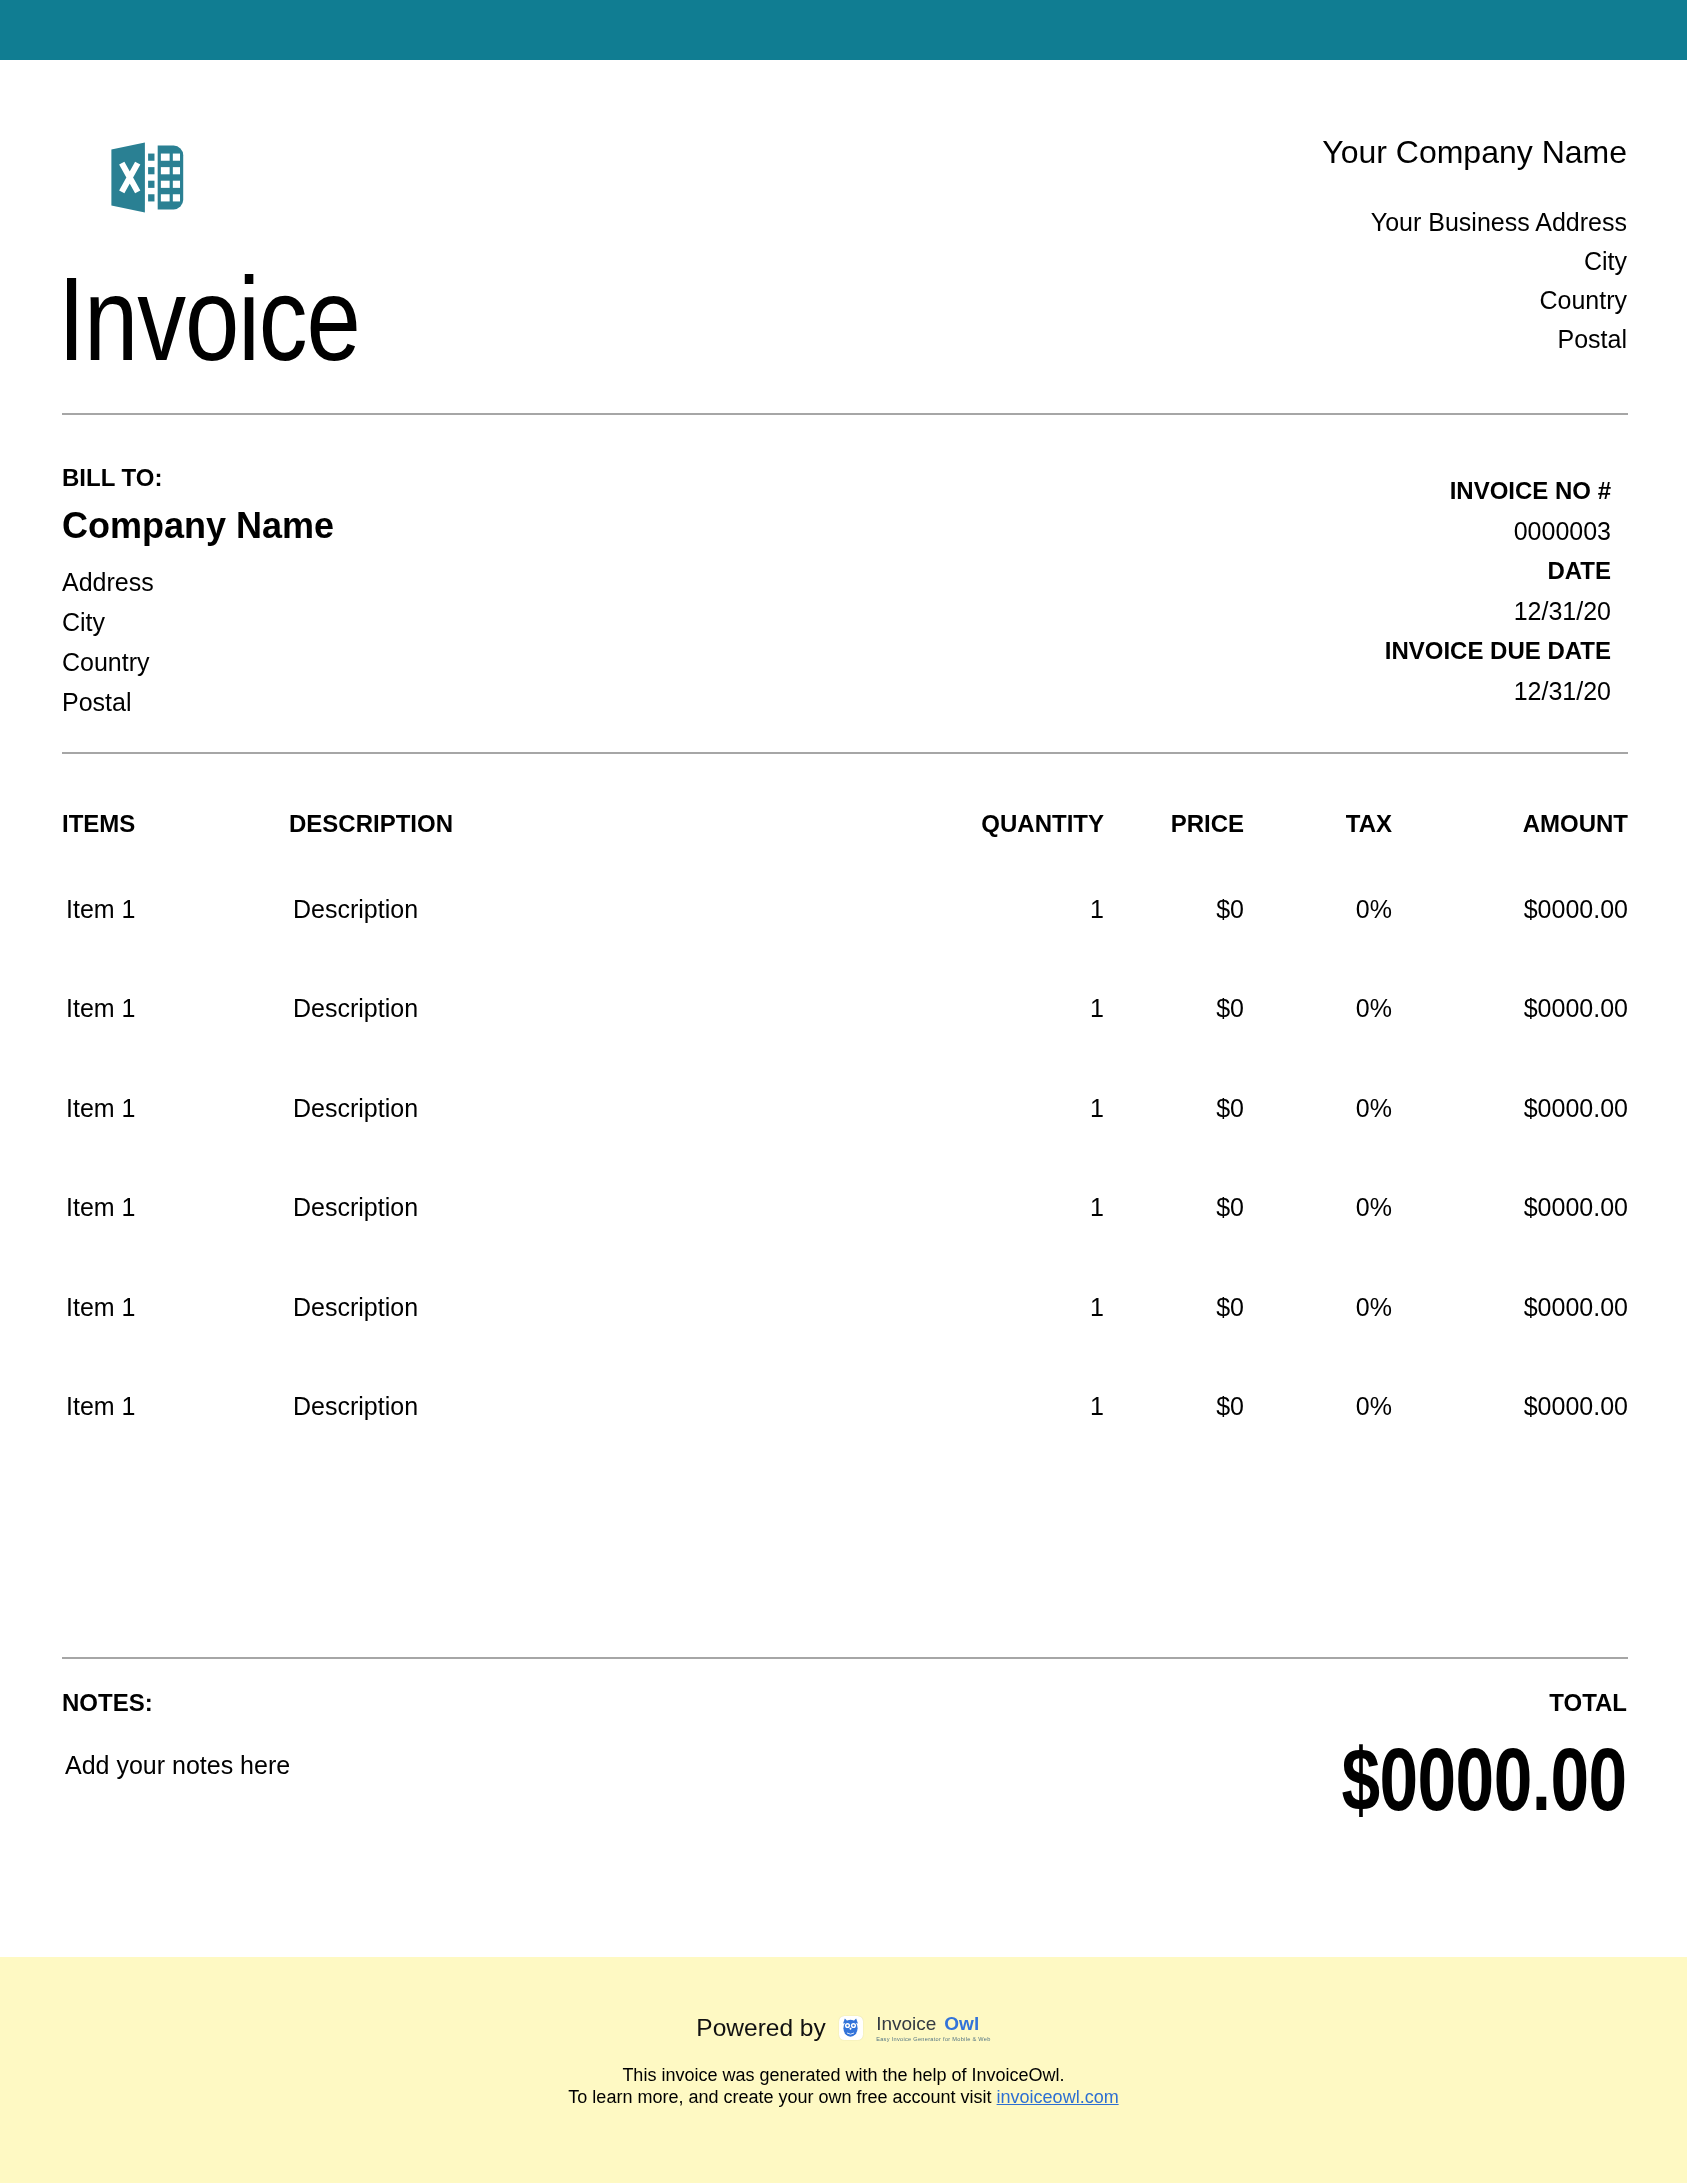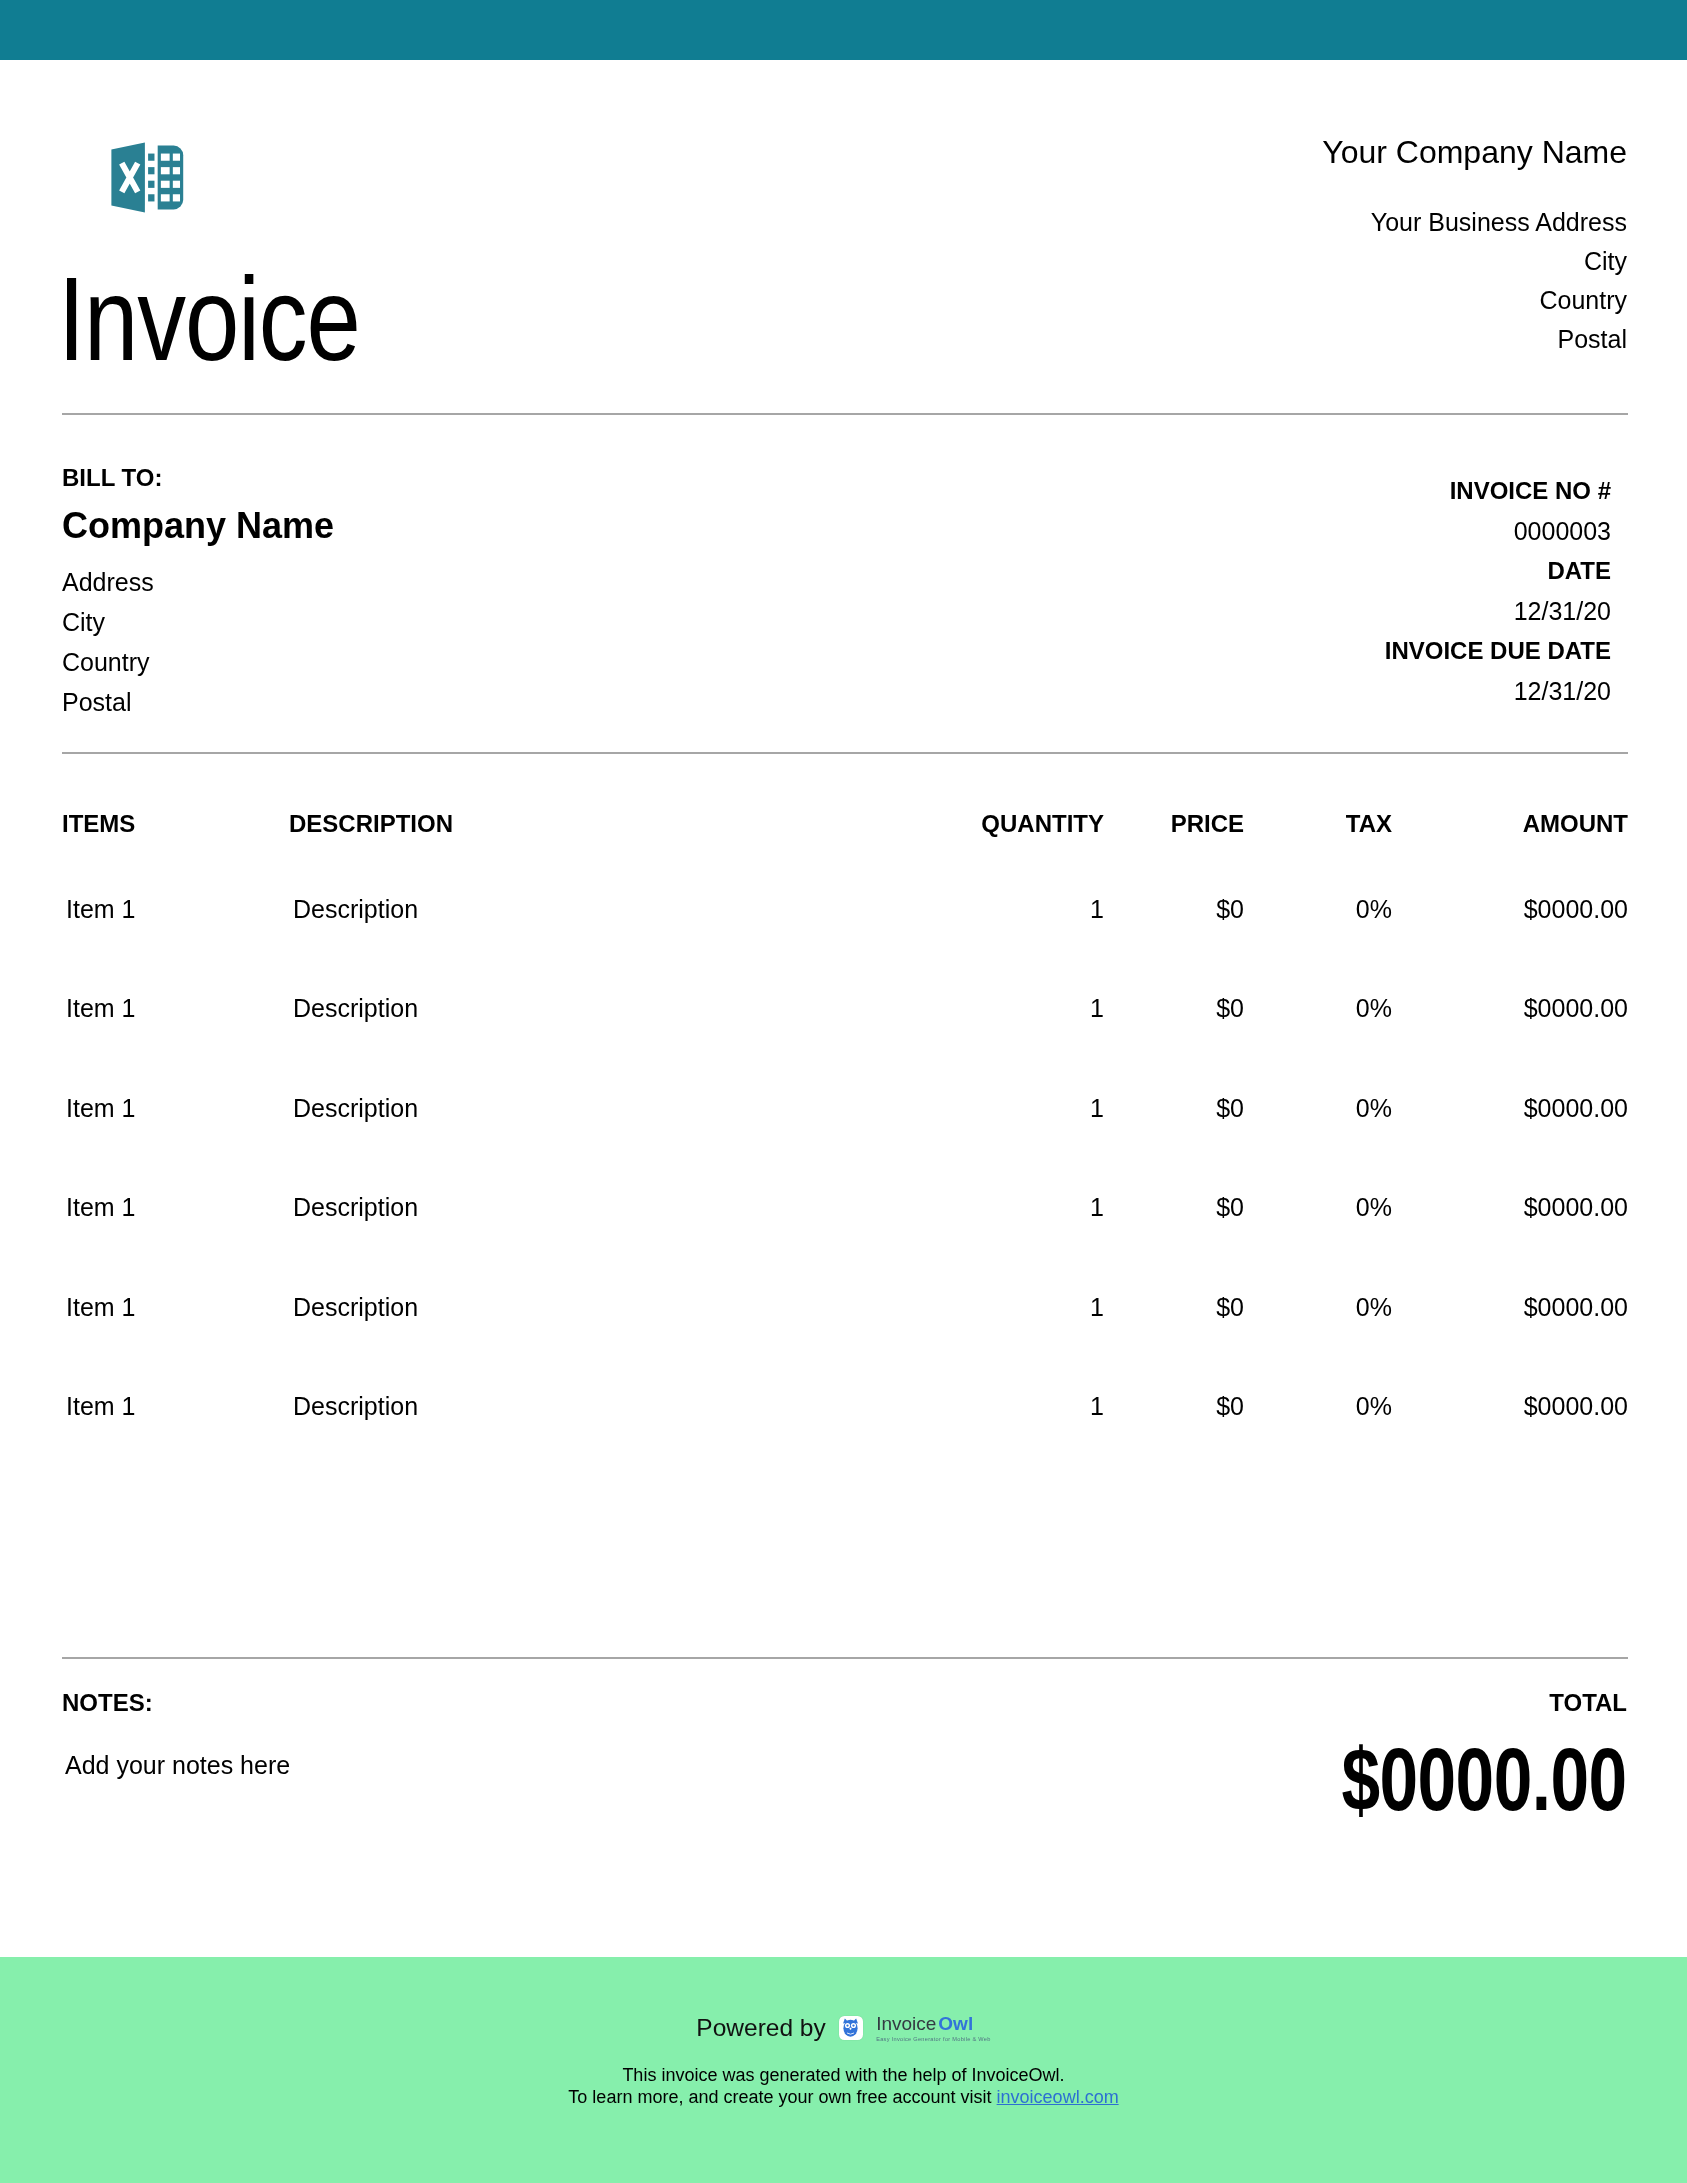--- a/index.html
+++ b/index.html
@@ -56,36 +56,36 @@
   .notes-content{position:absolute;left:65px;top:1751px;font-size:25px;}
   .total-label{position:absolute;right:60px;top:1689px;font-size:24px;font-weight:700;}
   .total-value{
     position:absolute;right:60px;top:1728px;
     font-size:89px;font-weight:700;letter-spacing:-0.7px;
     transform:scaleX(0.78);transform-origin:100% 0;
     white-space:nowrap;
   }
   .footer{
     position:absolute;left:0;top:1957px;width:1687px;height:226px;
-    background:#86efac;text-align:center;
+    background:#fef9c3;text-align:center;
   }
   .powered-row{
     display:flex;align-items:center;justify-content:center;
     gap:13.2px;margin-top:56px;height:29px;
   }
   .powered-by-text{font-size:24.5px;color:#111;}
   .owl-badge{
     width:24px;height:24px;background:#ffffff;border-radius:5.3px;
     display:flex;align-items:center;justify-content:center;
     box-shadow:0 0 1.3px rgba(0,0,0,0.15);
   }
   .logo-text-block{display:flex;flex-direction:column;align-items:flex-start;}
   .logo-line{font-size:19px;line-height:20px;white-space:nowrap;}
   .logo-invoice{color:#333A42;}
-  .logo-owl{color:#3273D9;font-weight:700;margin-left:2px;}
+  .logo-owl{color:#3273D9;font-weight:700;margin-left:8px;}
   .logo-tagline{
     font-size:5.6px;letter-spacing:0.3px;color:#527483;margin-top:2px;
     white-space:nowrap;
   }
   .footer-line1{margin-top:22px;font-size:18px;line-height:22px;color:#000;}
   .footer-line2{font-size:18px;line-height:22px;color:#000;}
   .footer-link{color:#2D6FD2;text-decoration:underline;cursor:pointer;margin-top:44px;}
 </style>
 </head>
 <body>

